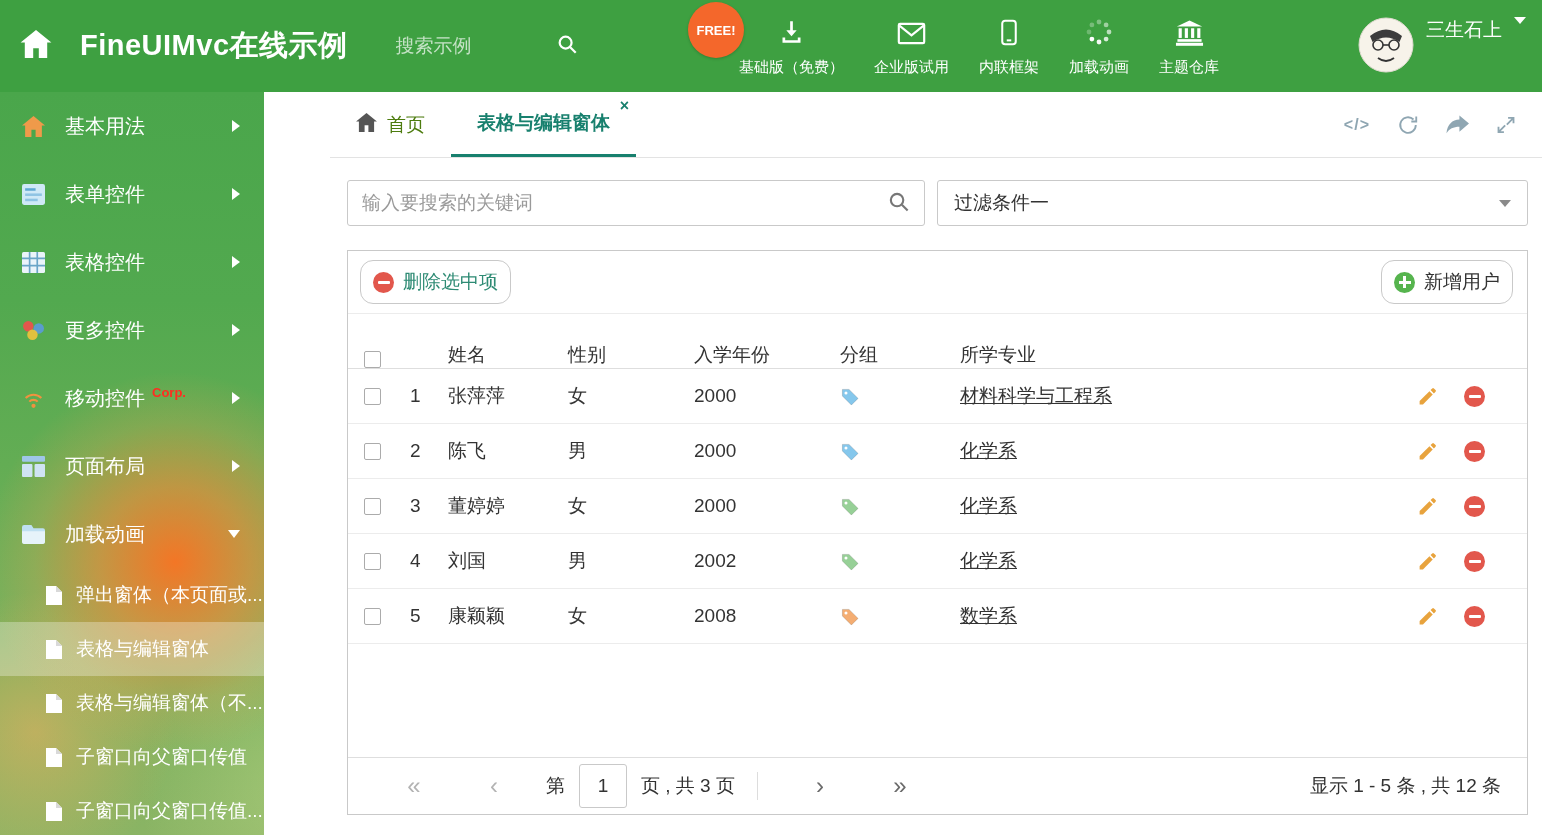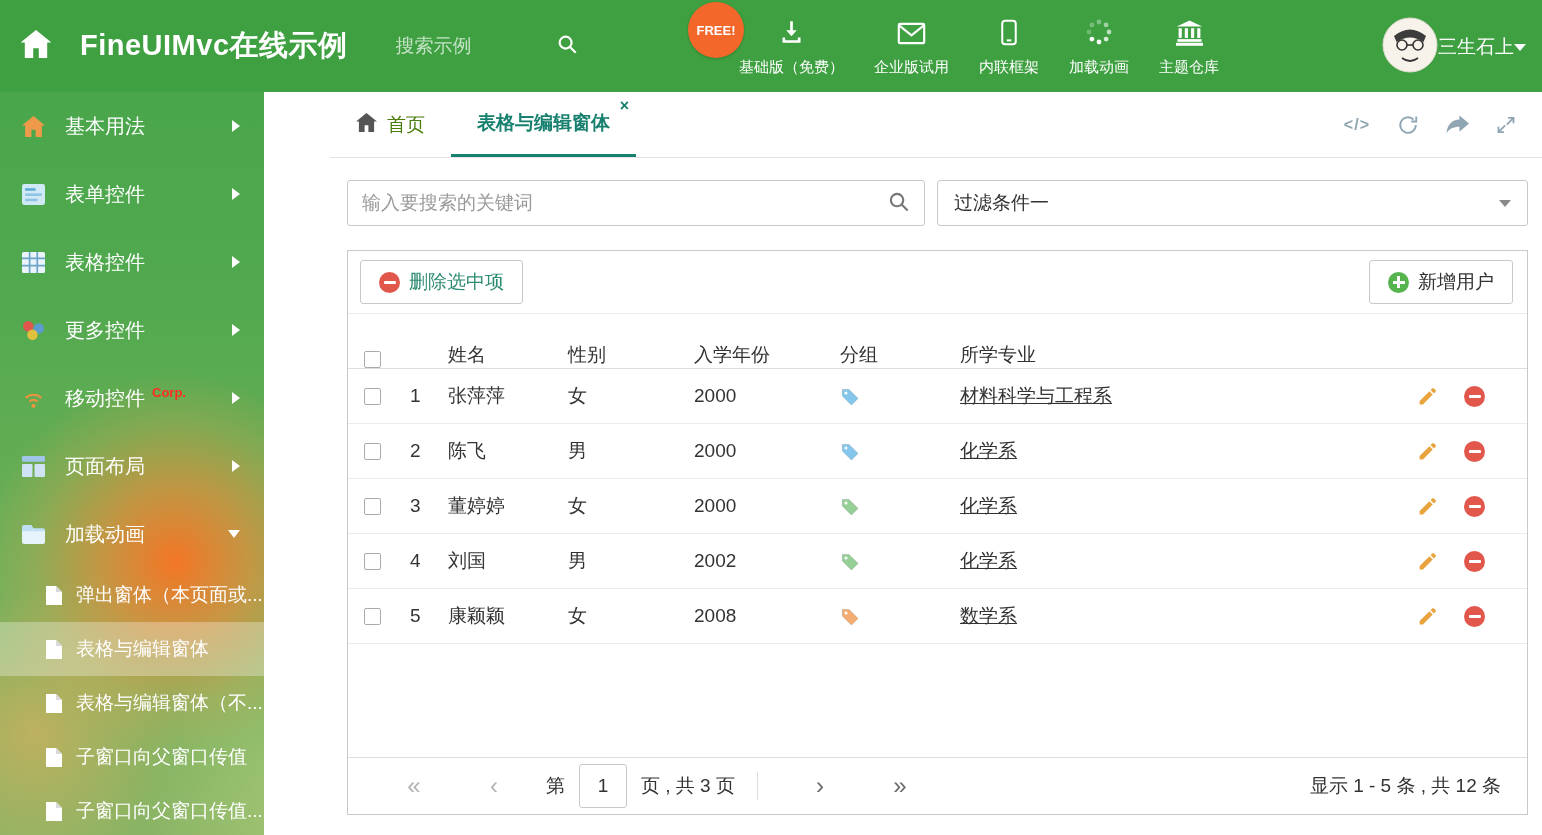--- a/index.html
+++ b/index.html
@@ -10,21 +10,21 @@
   .header{position:relative;height:92px;background:#3ea041;color:#fff;display:flex;align-items:center}
   .brand{display:flex;align-items:center;gap:28px;padding-left:20px;cursor:pointer}
   .brand-title{font-size:29px;font-weight:bold;letter-spacing:.5px}
   .hdr-search{display:flex;align-items:center;margin-left:48px;width:210px}
   .hdr-search input{background:transparent;border:none;outline:none;color:#fff;font-size:19px;width:160px}
   .hdr-search input::placeholder{color:rgba(255,255,255,.7)}
   .free-badge{position:absolute;left:688px;top:2px;width:56px;height:56px;border-radius:50%;background:#f4672b;display:flex;align-items:center;justify-content:center;font-size:13px;font-weight:bold;z-index:3;box-shadow:0 1px 3px rgba(0,0,0,.2)}
   .hdr-nav{position:absolute;left:724px;top:13px;display:flex}
   .nav-item{display:flex;flex-direction:column;align-items:center;justify-content:flex-end;gap:8px;padding:0 15px;cursor:pointer;min-height:64px}
   .nav-item .lbl{font-size:15px;white-space:nowrap}
-  .hdr-user{position:absolute;right:16px;top:17px;display:flex;align-items:center;cursor:pointer}
+  .hdr-user{position:absolute;right:16px;top:17px;display:flex;align-items:flex-start;gap:12px;cursor:pointer}
   .user-name{font-size:19px}
   .caret-down{width:0;height:0;border-left:6px solid transparent;border-right:6px solid transparent;border-top:7px solid currentColor}
 
   
   .sidebar{position:absolute;left:0;top:92px;width:264px;height:743px;color:#fff;overflow:hidden;
     background:
       radial-gradient(circle at 175px 470px, rgba(250,115,35,.95) 0, rgba(250,135,55,.6) 75px, rgba(250,160,80,.22) 140px, transparent 190px),
       radial-gradient(circle at 35px 640px, rgba(250,175,95,.5) 0, transparent 140px),
       radial-gradient(circle at 300px 700px, rgba(210,230,150,.35) 0, transparent 160px),
       linear-gradient(180deg,#4aa64b 0%,#52a94f 28%,#63ad54 50%,#78b15c 72%,#8ab464 100%)}
@@ -49,21 +49,21 @@
 
   .filter-row{display:flex;gap:12px;padding:22px 14px 0 17px}
   .search-box{width:578px;height:46px;border:1px solid #c9c9c9;border-radius:3px;display:flex;align-items:center;padding:0 14px;background:#fff}
   .search-box input{flex:1;border:none;outline:none;font-size:19px;color:#ef4444}
   .search-box input::placeholder{color:#9a9a9a}
   .dropdown{flex:1;height:46px;border:1px solid #c9c9c9;border-radius:3px;display:flex;align-items:center;padding:0 16px;font-size:19px;color:#333;cursor:pointer;background:#fff}
   .dropdown .dd-caret{margin-left:auto;color:#8a8a8a}
 
   .panel{margin:24px 14px 0 17px;border:1px solid #c9c9c9;height:565px;display:flex;flex-direction:column;background:#fff}
   .toolbar{display:flex;align-items:center;padding:9px 12px}
-  .btn{height:44px;border:1px solid #c9c9c9;border-radius:3px;background:#fff;display:flex;align-items:center;gap:9px;padding:0 18px;font-size:19px;cursor:pointer}
+  .btn{height:44px;border:1px solid #c9c9c9;border-radius:13px;background:#fff;display:flex;align-items:center;gap:9px;padding:0 12px;font-size:19px;cursor:pointer}
   .btn-delete{color:#2e8b74}
   .btn-add{margin-left:auto;margin-right:2px;color:#333}
   .minus-ic{width:21px;height:21px;border-radius:50%;background:#e2574c;position:relative;flex:none}
   .minus-ic::before{content:"";position:absolute;left:4.5px;top:9px;width:12px;height:3px;background:#fff;border-radius:1px}
   .plus-ic{width:21px;height:21px;border-radius:50%;background:#56b44e;position:relative;flex:none}
   .plus-ic::before{content:"";position:absolute;left:4.5px;top:9px;width:12px;height:3px;background:#fff}
   .plus-ic::after{content:"";position:absolute;left:9px;top:4.5px;width:3px;height:12px;background:#fff}
 
   .thead{display:flex;align-items:flex-end;height:56px;border-top:1px solid #ececec;border-bottom:1px solid #dedede;font-size:19px;color:#333}
   .trow{display:flex;align-items:center;height:55px;border-bottom:1px solid #ececec;font-size:19px;color:#333}

